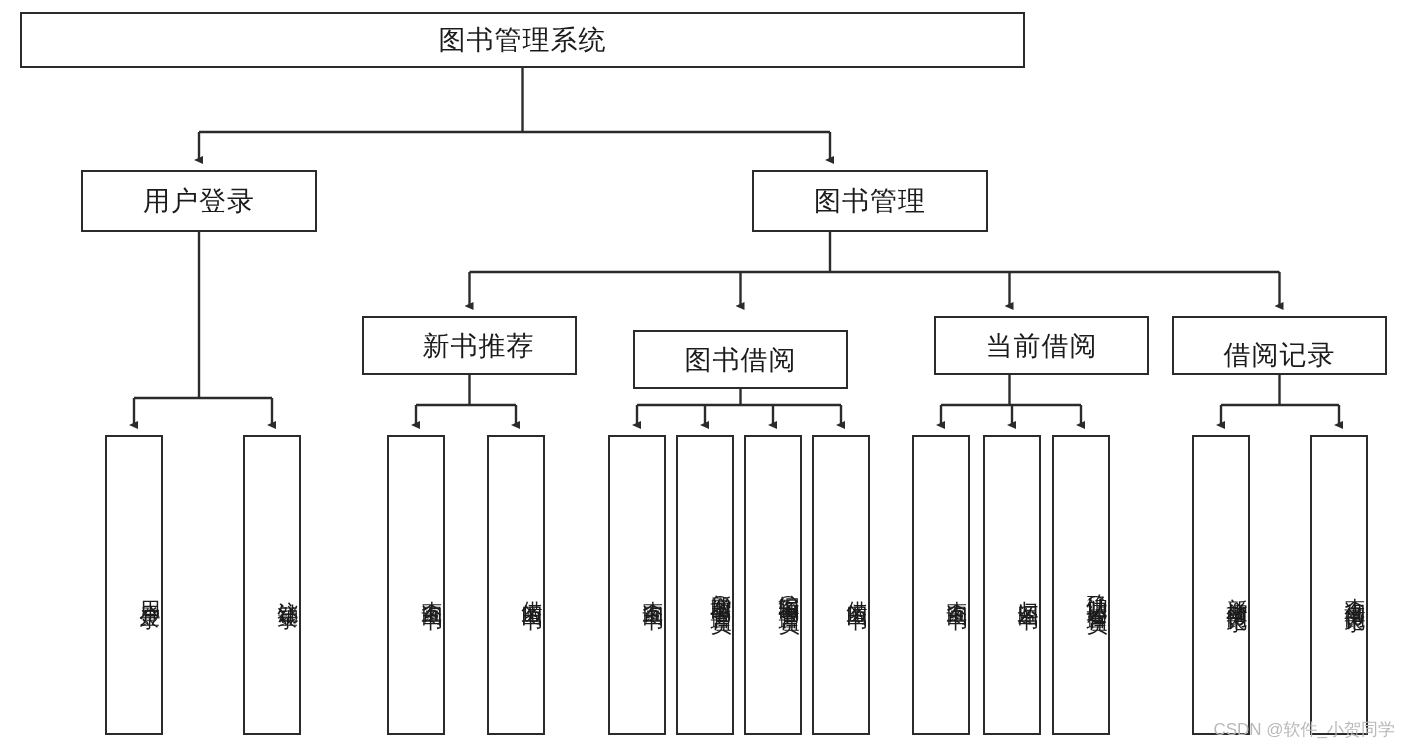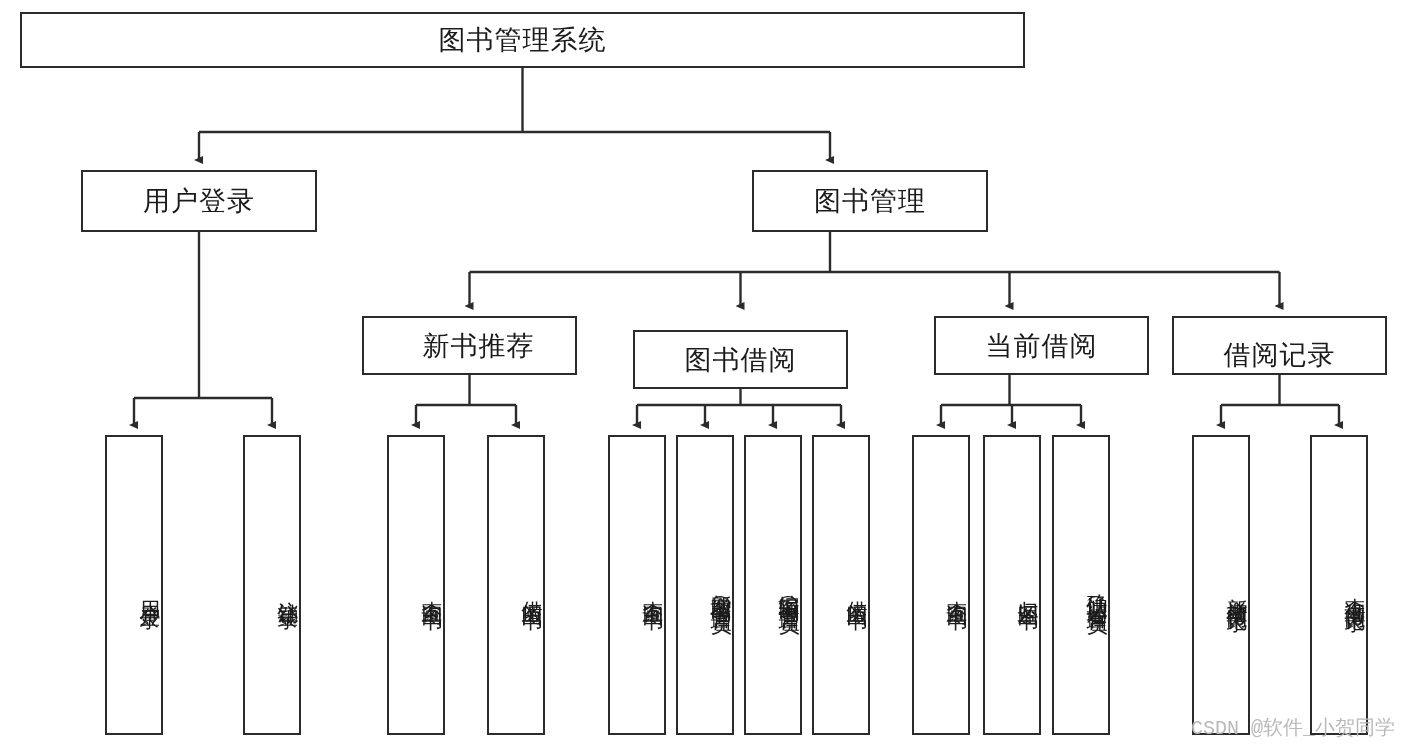--- a/index.html
+++ b/index.html
@@ -56,24 +56,24 @@
     line-height: 1.02;
     white-space: nowrap;
   }
   .node-label {
     white-space: nowrap;
   }
   #watermark {
     position: absolute;
     right: 10px;
     bottom: 6px;
-    font-size: 20px;
+    font-size: 17px;
     color: #b9b9b9;
     white-space: nowrap;
-    font-family: Liberation Mono, monospace;
+    font-family: Liberation Sans, sans-serif;
   }
 </style>
 </head>
 <body>
 
 <div id="diagram-root">
 
   <svg class="edges" viewBox="0 0 1405 747">
     <defs>
       <marker id="arrow" markerWidth="10" markerHeight="10" refX="5" refY="5" orient="auto" markerUnits="userSpaceOnUse">

